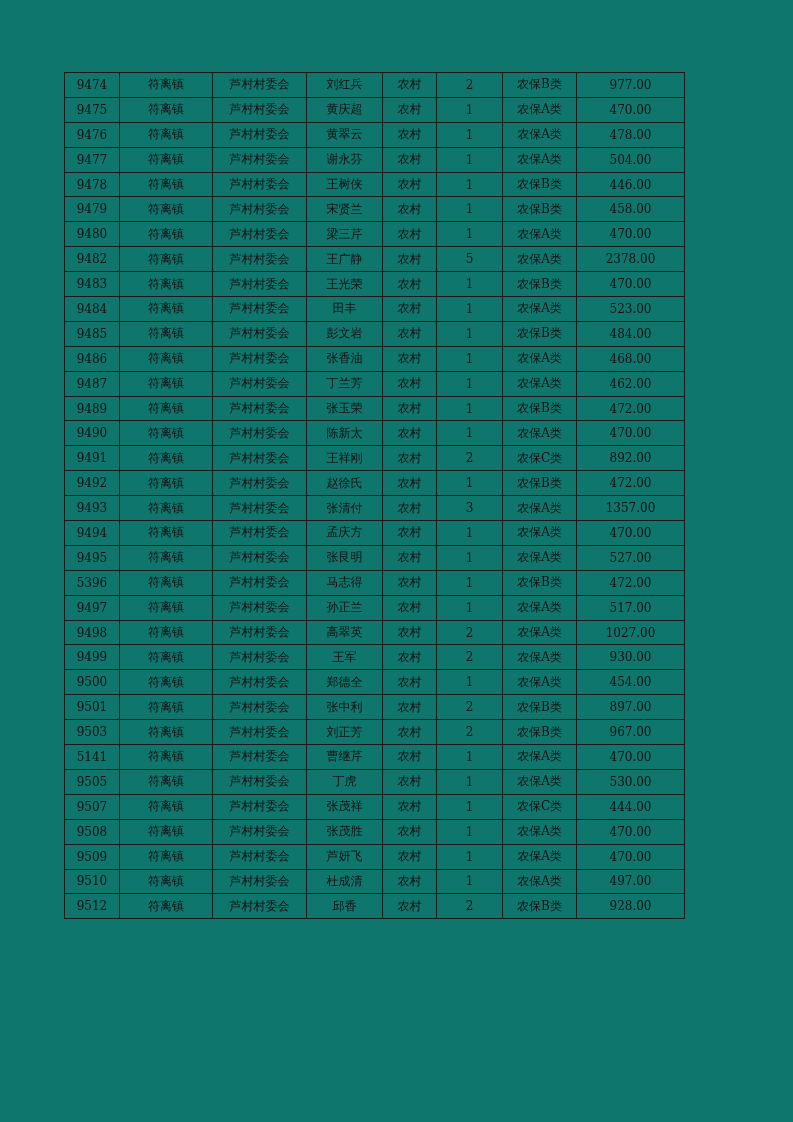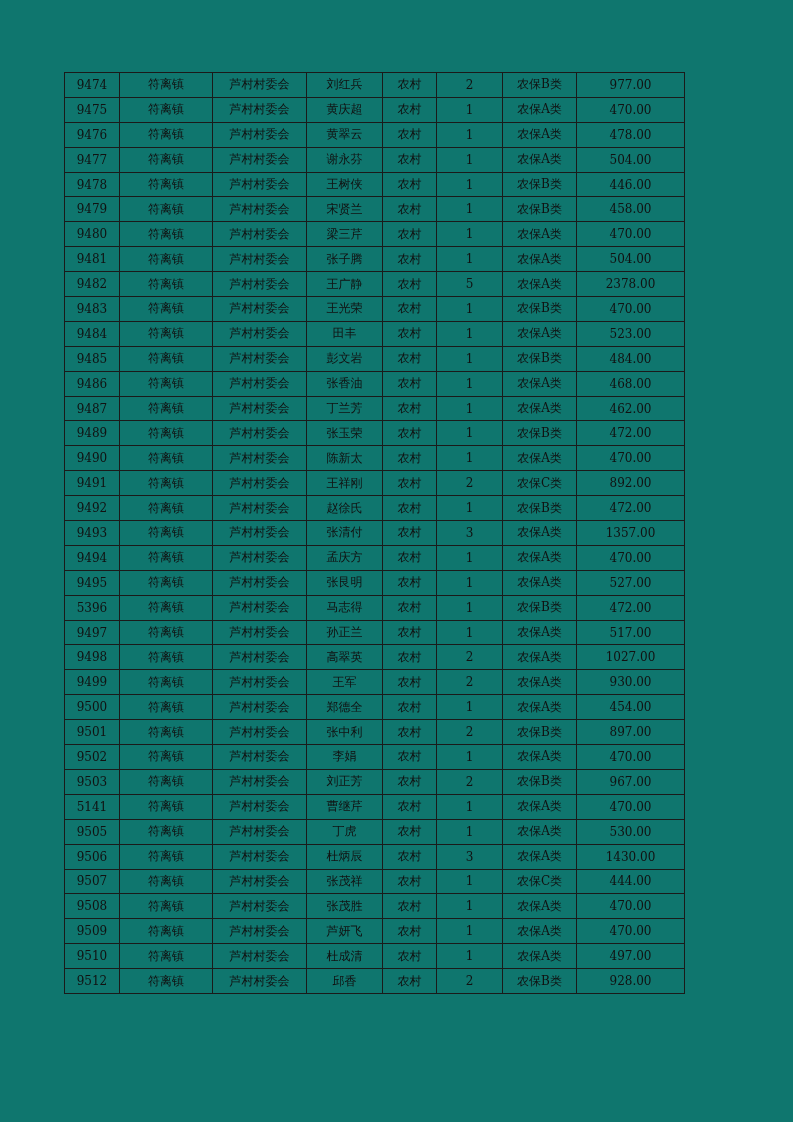--- a/index.html
+++ b/index.html
@@ -123,30 +123,20 @@
           <td>9480</td>
           <td>符离镇</td>
           <td>芦村村委会</td>
           <td>梁三芹</td>
           <td>农村</td>
           <td>1</td>
           <td>农保A类</td>
           <td>470.00</td>
         </tr>
         <tr>
-          <td>9481</td>
-          <td>符离镇</td>
-          <td>芦村村委会</td>
-          <td>张子腾</td>
-          <td>农村</td>
-          <td>1</td>
-          <td>农保A类</td>
-          <td>504.00</td>
-        </tr>
-        <tr>
           <td>9482</td>
           <td>符离镇</td>
           <td>芦村村委会</td>
           <td>王广静</td>
           <td>农村</td>
           <td>5</td>
           <td>农保A类</td>
           <td>2378.00</td>
         </tr>
         <tr>
@@ -323,30 +313,20 @@
           <td>9501</td>
           <td>符离镇</td>
           <td>芦村村委会</td>
           <td>张中利</td>
           <td>农村</td>
           <td>2</td>
           <td>农保B类</td>
           <td>897.00</td>
         </tr>
         <tr>
-          <td>9502</td>
-          <td>符离镇</td>
-          <td>芦村村委会</td>
-          <td>李娟</td>
-          <td>农村</td>
-          <td>1</td>
-          <td>农保A类</td>
-          <td>470.00</td>
-        </tr>
-        <tr>
           <td>9503</td>
           <td>符离镇</td>
           <td>芦村村委会</td>
           <td>刘正芳</td>
           <td>农村</td>
           <td>2</td>
           <td>农保B类</td>
           <td>967.00</td>
         </tr>
         <tr>
@@ -361,30 +341,20 @@
         </tr>
         <tr>
           <td>9505</td>
           <td>符离镇</td>
           <td>芦村村委会</td>
           <td>丁虎</td>
           <td>农村</td>
           <td>1</td>
           <td>农保A类</td>
           <td>530.00</td>
-        </tr>
-        <tr>
-          <td>9506</td>
-          <td>符离镇</td>
-          <td>芦村村委会</td>
-          <td>杜炳辰</td>
-          <td>农村</td>
-          <td>3</td>
-          <td>农保A类</td>
-          <td>1430.00</td>
         </tr>
         <tr>
           <td>9507</td>
           <td>符离镇</td>
           <td>芦村村委会</td>
           <td>张茂祥</td>
           <td>农村</td>
           <td>1</td>
           <td>农保C类</td>
           <td>444.00</td>

